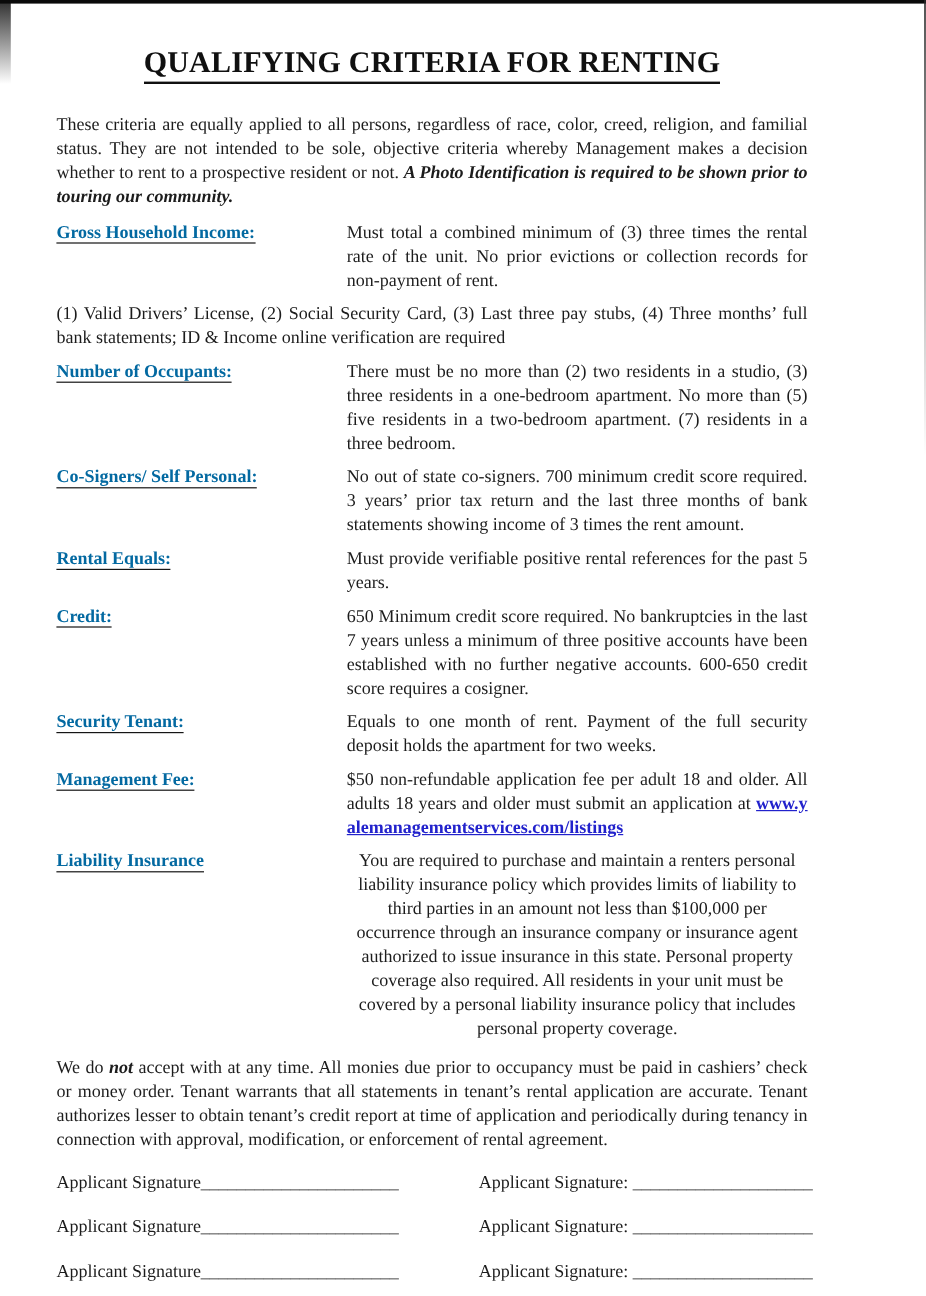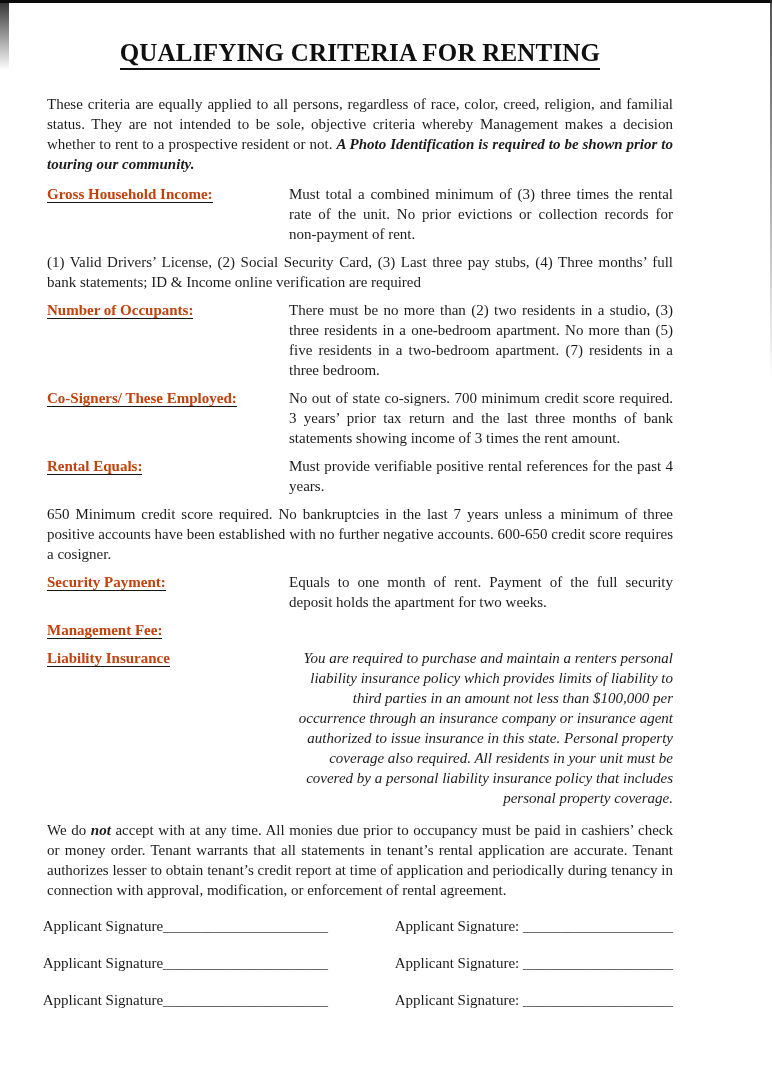--- a/index.html
+++ b/index.html
@@ -52,40 +52,40 @@
   .intro {
     text-align: justify;
     margin: 0 0 10px 0;
   }
   .intro .em { font-weight: bold; font-style: italic; }
 
   .criteria-row { display: flex; margin-bottom: 8px; }
   .criteria-label {
     flex: 0 0 242px;
     font-weight: bold;
-    color: #c2410c;
+    color: #0369a1;
   }
   .criteria-label .ul { border-bottom: 1.6px solid #151515; }
   .criteria-desc { flex: 1 1 auto; text-align: justify; }
-  .criteria-desc.no-justify { text-align: right; font-style: italic; }
+  .criteria-desc.no-justify { text-align: center; }
 
   .doc-link {
     color: #2222cc;
     font-weight: bold;
     text-decoration: underline;
     word-break: break-all;
     cursor: pointer;
   }
 
   .closing { text-align: justify; margin: 12px 0 16px 0; }
   .closing .b { font-weight: normal; }
   .closing .bi { font-weight: bold; font-style: italic; }
 
   .sig-section { margin-top: 4px; }
-  .sig-row { display: flex; margin-bottom: 17px; justify-content: flex-end; }
+  .sig-row { display: flex; margin-bottom: 17px; }
   .sig-left { flex: 0 0 352px; white-space: nowrap; }
   .sig-right { flex: 1 1 auto; white-space: nowrap; }
   .sig-line { color: #3a3a3a; letter-spacing: 0px; }
 </style>
 </head>
 <body>
 
 <div class="edge-top"></div>
 <div class="edge-left"></div>
 <div class="edge-right"></div>
@@ -107,40 +107,43 @@
   <div class="criteria-row">
     <div class="criteria-desc">(1) Valid Drivers’ License, (2) Social Security Card, (3) Last three pay stubs, (4) Three months’ full bank statements; ID &amp; Income online verification are required</div>
   </div>
 
   <div class="criteria-row">
     <div class="criteria-label"><span class="ul">Number of Occupants:</span><span></span></div>
     <div class="criteria-desc">There must be no more than (2) two residents in a studio, (3) three residents in a one-bedroom apartment. No more than (5) five residents in a two-bedroom apartment. (7) residents in a three bedroom.</div>
   </div>
 
   <div class="criteria-row">
-    <div class="criteria-label"><span class="ul">Co-Signers/ These Employed:</span><span></span></div>
+    <div class="criteria-label"><span class="ul">Co-Signers/ Self Personal:</span><span></span></div>
     <div class="criteria-desc">No out of state co-signers. 700 minimum credit score required. 3 years’ prior tax return and the last three months of bank statements showing income of 3 times the rent amount.</div>
   </div>
 
   <div class="criteria-row">
     <div class="criteria-label"><span class="ul">Rental Equals:</span><span></span></div>
-    <div class="criteria-desc">Must provide verifiable positive rental references for the past 4 years.</div>
+    <div class="criteria-desc">Must provide verifiable positive rental references for the past 5 years.</div>
   </div>
 
   <div class="criteria-row">
+    <div class="criteria-label"><span class="ul">Credit:</span><span></span></div>
     <div class="criteria-desc">650 Minimum credit score required. No bankruptcies in the last 7 years unless a minimum of three positive accounts have been established with no further negative accounts. 600-650 credit score requires a cosigner.</div>
   </div>
 
   <div class="criteria-row">
-    <div class="criteria-label"><span class="ul">Security Payment:</span><span></span></div>
+    <div class="criteria-label"><span class="ul">Security Tenant:</span><span></span></div>
     <div class="criteria-desc">Equals to one month of rent.  Payment of the full security deposit holds the apartment for two weeks.</div>
   </div>
 
   <div class="criteria-row">
     <div class="criteria-label"><span class="ul">Management Fee:</span><span></span></div>
+    <div class="criteria-desc"><span>$50 non-refundable application fee per adult 18 and older.   All adults 18 years and older must submit an application at</span>
+      <a class="doc-link">www.yalemanagementservices.com/listings</a></div>
   </div>
 
   <div class="criteria-row">
     <div class="criteria-label"><span class="ul">Liability Insurance</span><span></span></div>
     <div class="criteria-desc no-justify">You are required to purchase and maintain a renters personal liability insurance policy which provides limits of liability to third parties in an amount not less than $100,000 per occurrence through an insurance company or insurance agent authorized to issue insurance in this state. Personal property coverage also required. All residents in your unit must be covered by a personal liability insurance policy that includes personal property coverage.</div>
   </div>
 
   <p class="closing"><span class="b">We do</span>
     <span class="bi">not</span>
     <span class="b">accept with at any time.</span>

